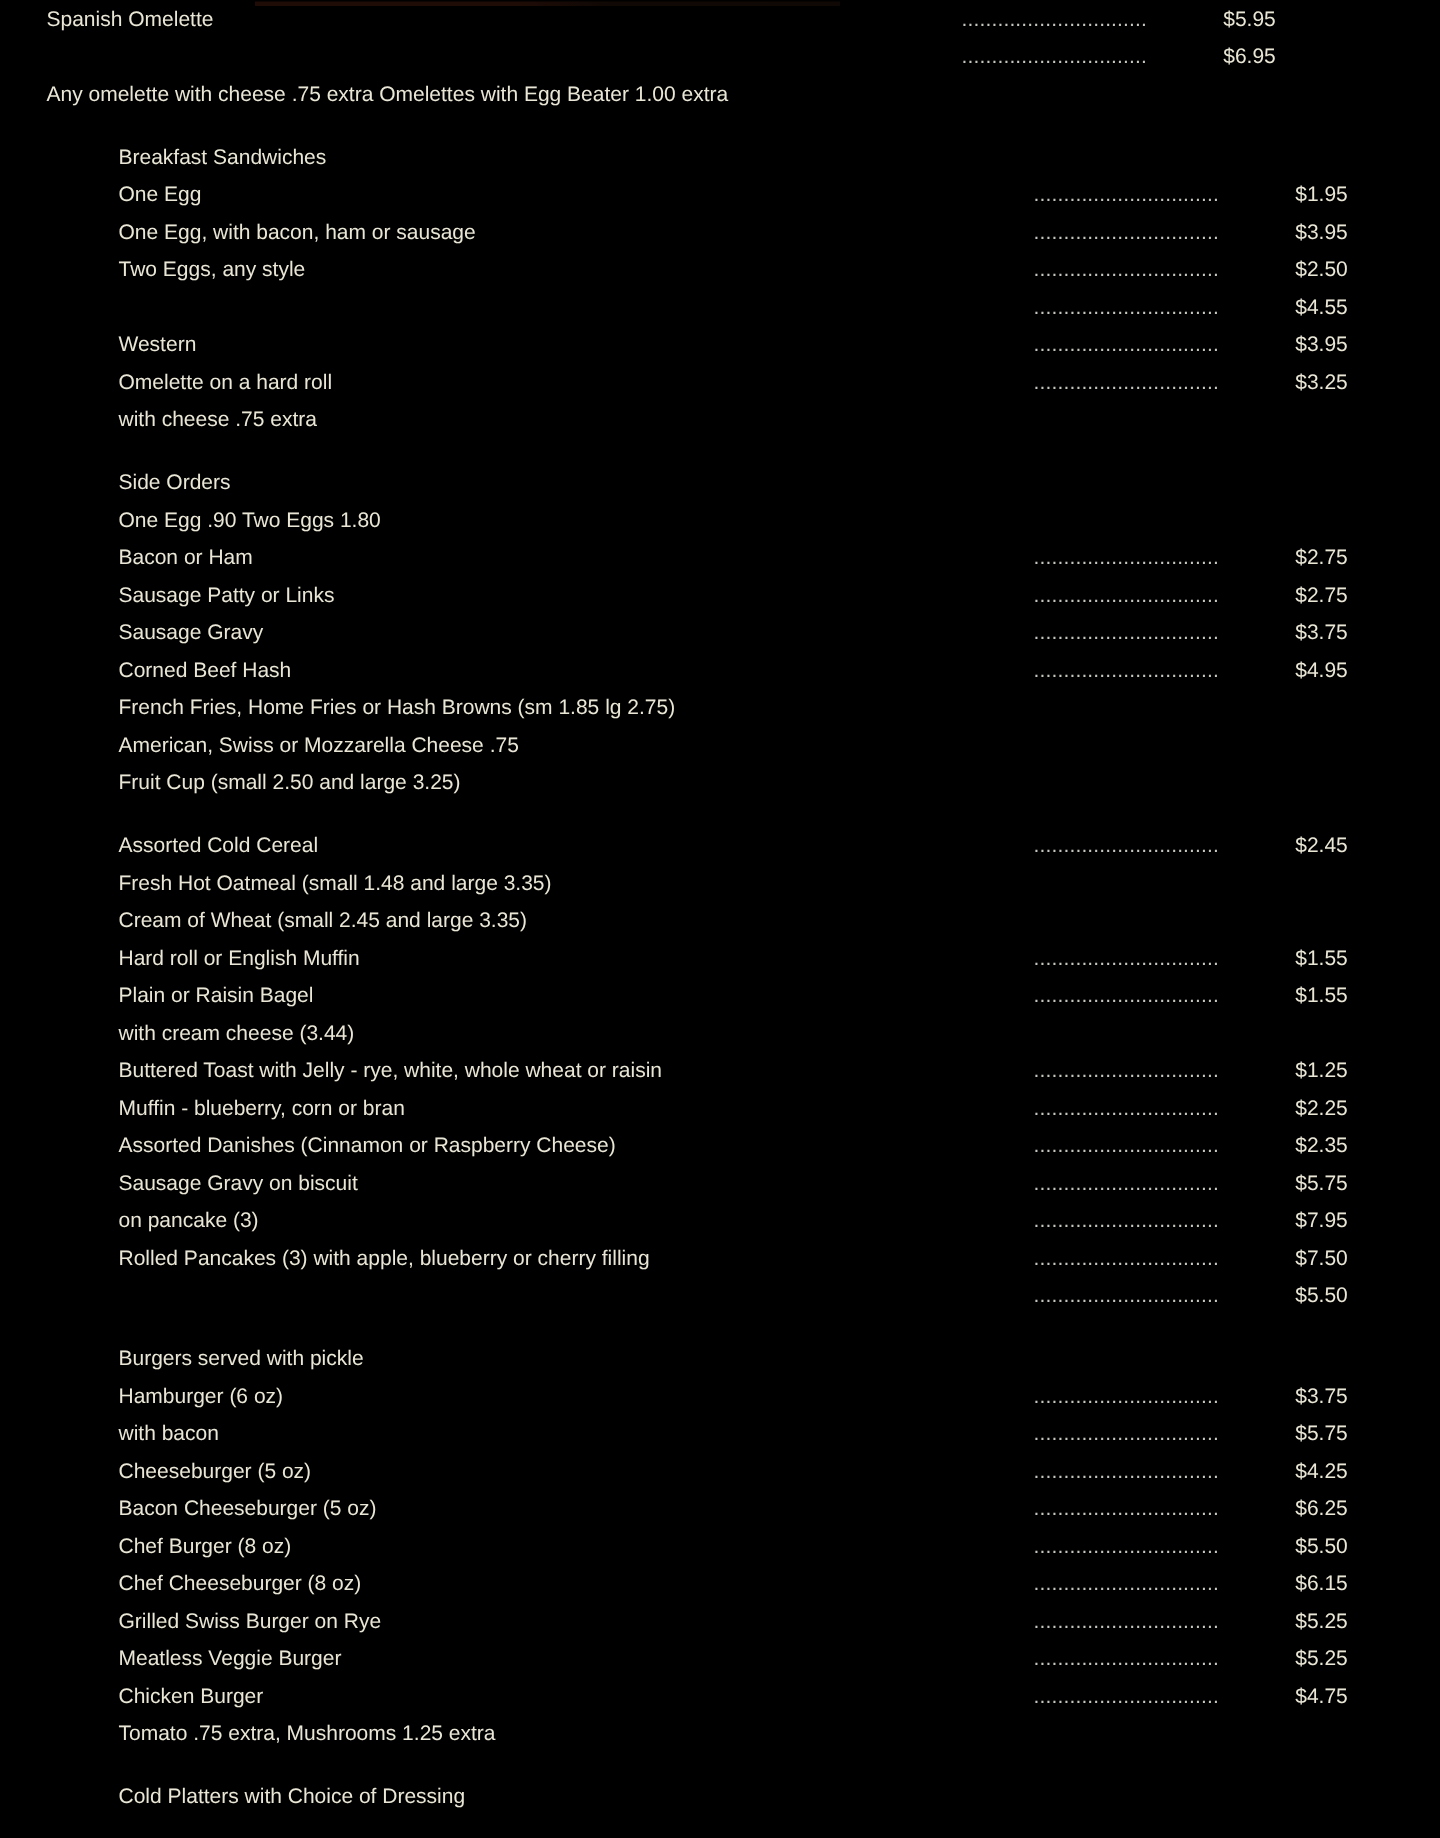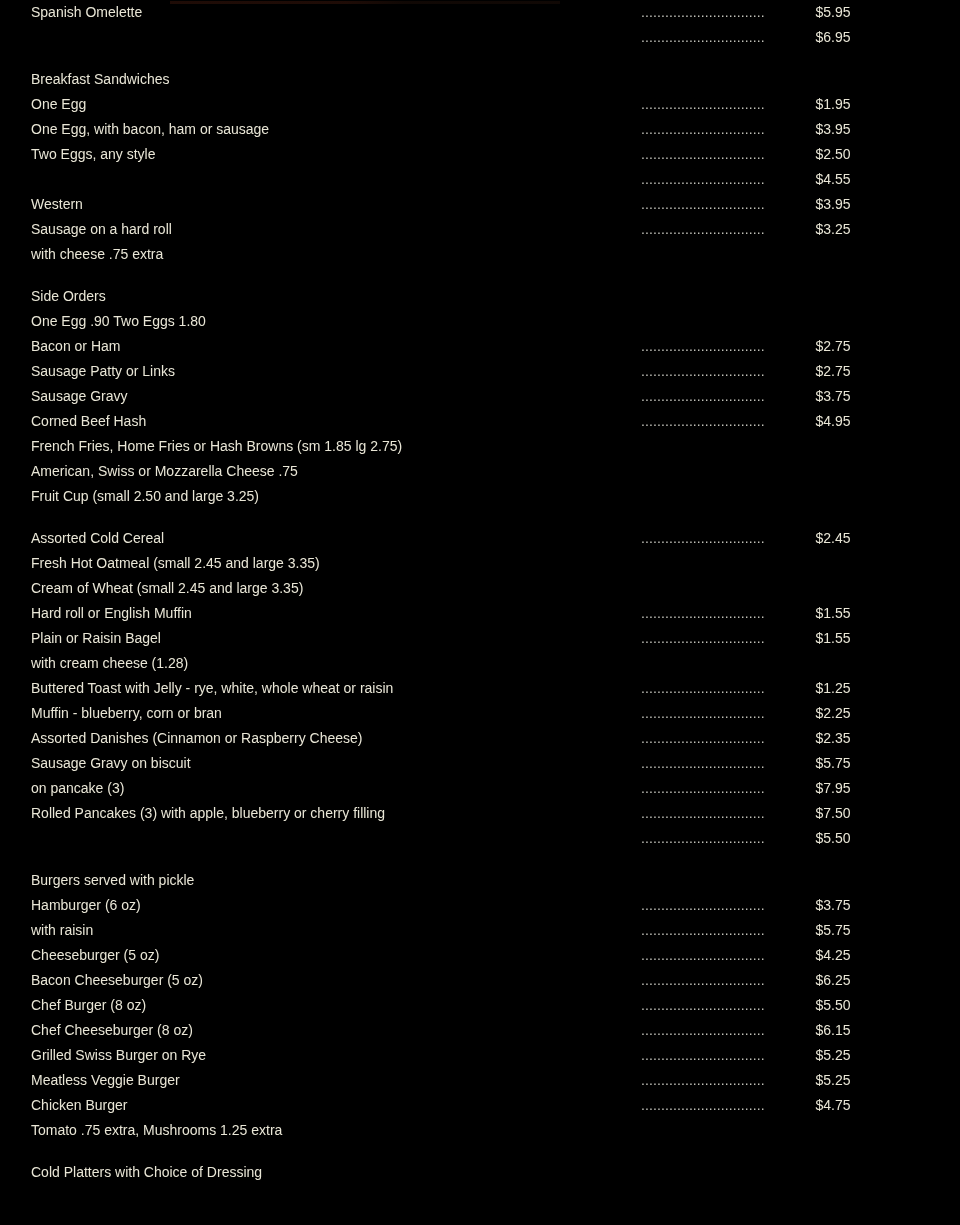--- a/index.html
+++ b/index.html
@@ -33,21 +33,21 @@
       var(--remnant-b) 60%, var(--remnant-b) 100%);
     opacity: 0.9;
   }
   #menu {
     position: absolute;
     top: 0;
     left: 0;
     width: 960px;
   }
   .menu-section { margin: 0; }
-  .menu-section + .menu-section { margin-top: 17px; }
+  .menu-section + .menu-section { margin-top: 17px; padding-left: 48px; }
   .row {
     position: relative;
     height: 25px;
     line-height: 25px;
     white-space: nowrap;
   }
   .name {
     position: absolute;
     left: 31px;
     top: 0;
@@ -77,20 +77,24 @@
 
   <div class="row">
     <span class="name">Spanish Omelette</span>
     <span class="dots">...............................</span>
     <span class="price">$5.95</span>
   </div>
         <div class="row">
     <span class="dots">...............................</span>
     <span class="price">$6.95</span>
   </div>
+        <div class="row">
+    <span class="name">Any omelette with cheese .75 extra Omelettes with Egg Beater 1.00 extra</span>
+
+  </div>
       </section>
       <section class="menu-section">
     <div class="row heading-row">
       <span class="name">Breakfast Sandwiches</span>
     </div>
   <div class="row">
     <span class="name">One Egg</span>
     <span class="dots">...............................</span>
     <span class="price">$1.95</span>
   </div>
@@ -107,21 +111,21 @@
         <div class="row">
     <span class="dots">...............................</span>
     <span class="price">$4.55</span>
   </div>
         <div class="row">
     <span class="name">Western</span>
     <span class="dots">...............................</span>
     <span class="price">$3.95</span>
   </div>
         <div class="row">
-    <span class="name">Sausage on a hard roll</span>
+    <span class="name">Omelette on a hard roll</span>
     <span class="dots">...............................</span>
     <span class="price">$3.25</span>
   </div>
         <div class="row">
     <span class="name">with cheese .75 extra</span>
 
   </div>
       </section>
       <section class="menu-section">
     <div class="row heading-row">
@@ -164,39 +168,39 @@
 
   </div>
       </section>
       <section class="menu-section">
   <div class="row">
     <span class="name">Assorted Cold Cereal</span>
     <span class="dots">...............................</span>
     <span class="price">$2.45</span>
   </div>
         <div class="row">
-    <span class="name">Fresh Hot Oatmeal (small 2.45 and large 3.35)</span>
+    <span class="name">Fresh Hot Oatmeal (small 1.48 and large 3.35)</span>
 
   </div>
         <div class="row">
     <span class="name">Cream of Wheat (small 2.45 and large 3.35)</span>
 
   </div>
         <div class="row">
     <span class="name">Hard roll or English Muffin</span>
     <span class="dots">...............................</span>
     <span class="price">$1.55</span>
   </div>
         <div class="row">
     <span class="name">Plain or Raisin Bagel</span>
     <span class="dots">...............................</span>
     <span class="price">$1.55</span>
   </div>
         <div class="row">
-    <span class="name">with cream cheese (1.28)</span>
+    <span class="name">with cream cheese (3.44)</span>
 
   </div>
         <div class="row">
     <span class="name">Buttered Toast with Jelly - rye, white, whole wheat or raisin</span>
     <span class="dots">...............................</span>
     <span class="price">$1.25</span>
   </div>
         <div class="row">
     <span class="name">Muffin - blueberry, corn or bran</span>
     <span class="dots">...............................</span>
@@ -230,21 +234,21 @@
       <section class="menu-section">
     <div class="row heading-row">
       <span class="name">Burgers served with pickle</span>
     </div>
   <div class="row">
     <span class="name">Hamburger (6 oz)</span>
     <span class="dots">...............................</span>
     <span class="price">$3.75</span>
   </div>
         <div class="row">
-    <span class="name">with raisin</span>
+    <span class="name">with bacon</span>
     <span class="dots">...............................</span>
     <span class="price">$5.75</span>
   </div>
         <div class="row">
     <span class="name">Cheeseburger (5 oz)</span>
     <span class="dots">...............................</span>
     <span class="price">$4.25</span>
   </div>
         <div class="row">
     <span class="name">Bacon Cheeseburger (5 oz)</span>

